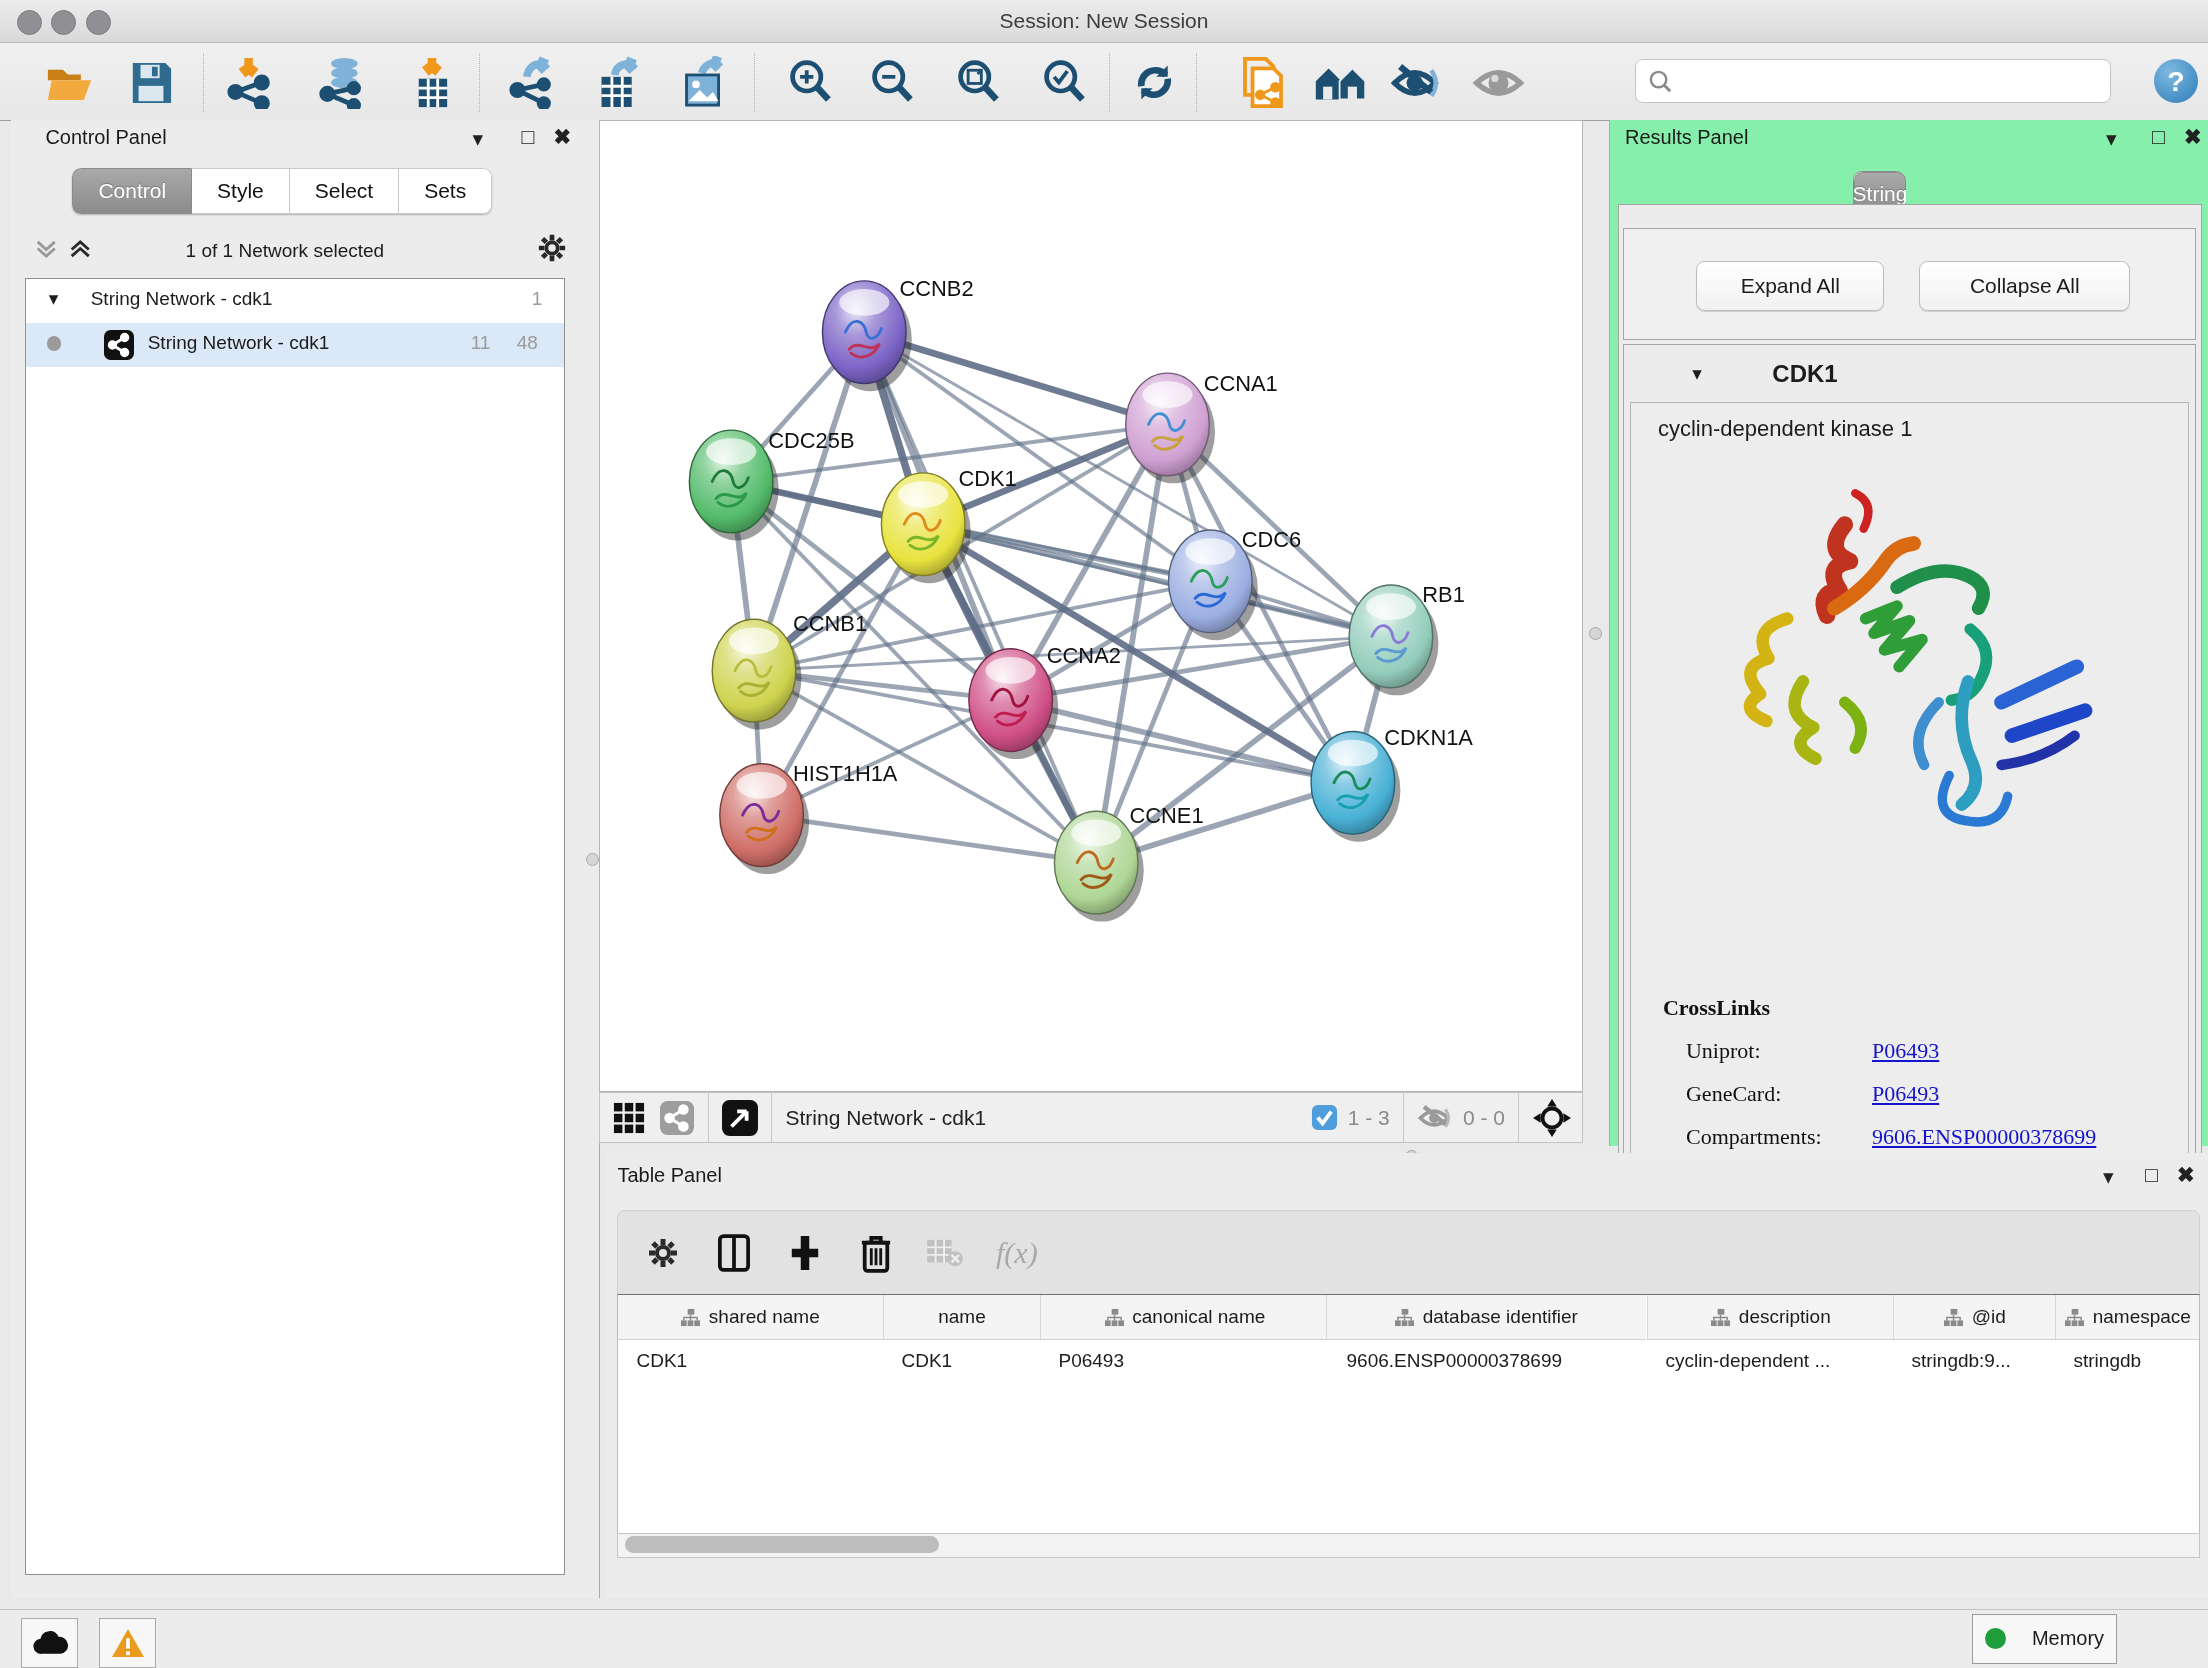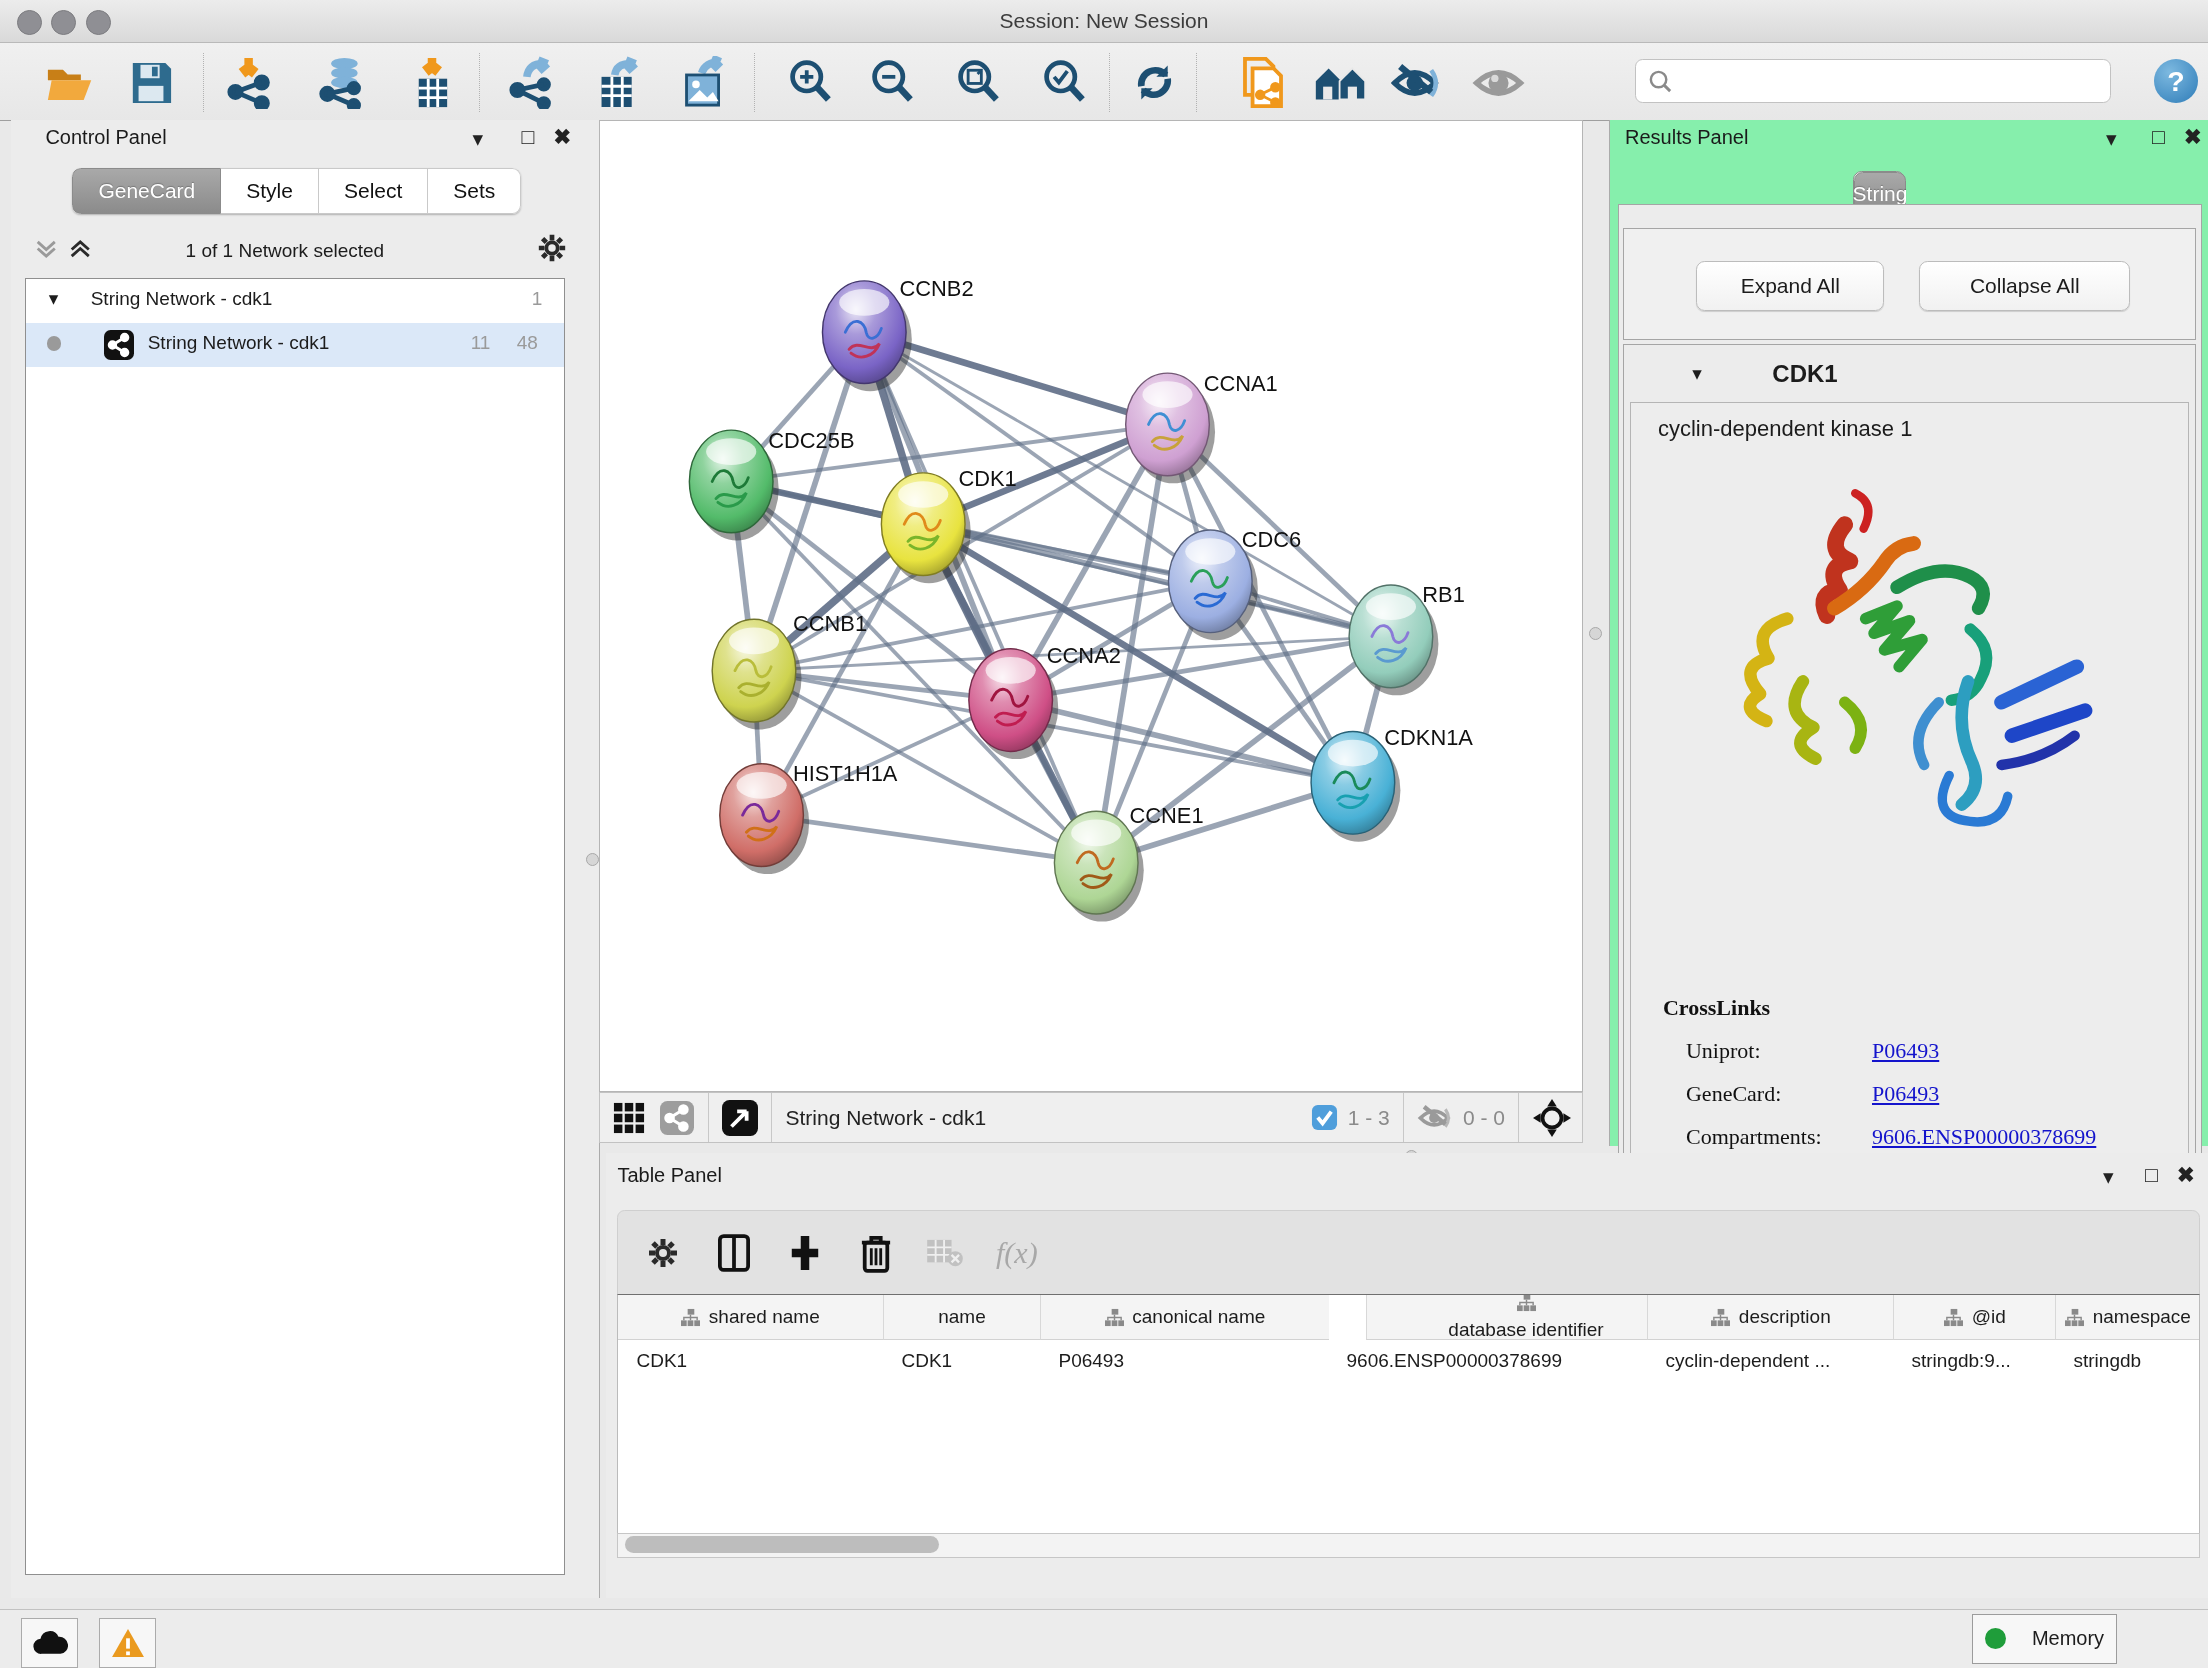--- a/index.html
+++ b/index.html
@@ -257,21 +257,21 @@
         <span>?</span>
       </div>
   </div>
 
   <div id="control-panel" class="abs">
     <div class="abs panel-title" style="left:34px;top:5.7px">Control Panel</div>
     <div class="abs winctl" style="left:461px;top:7.6px">▾</div>
     <div class="abs winctl" style="left:510px;top:5.7px">□</div>
     <div class="abs winctl" style="left:542px;top:5.7px;font-weight:bold">✖</div>
     <div class="abs seg-tabs" style="left:61px;top:48px" id="cp-tabs">
-        <div class="seg sel">GeneCard</div>
+        <div class="seg sel">Control</div>
         <div class="seg">Style</div>
         <div class="seg">Select</div>
         <div class="seg">Sets</div>
       </div>
     <div class="abs" style="left:21px;top:116px">
       <svg width="28.5" height="27" viewBox="0 0 30 28">
           <g fill="none" stroke="#9a9a9a" stroke-width="3">
             <path d="M6 6 l9 8 9 -8"></path>
             <path d="M6 13 l9 8 9 -8"></path>
           </g>
@@ -768,21 +768,21 @@
                   <rect x="8" y="1" width="7" height="6"></rect>
                   <rect x="1" y="13" width="6" height="6"></rect>
                   <rect x="8" y="13" width="6" height="6"></rect>
                   <rect x="15" y="13" width="6" height="6"></rect>
                 </g>
                 <path d="M11 7 v3 M4 13 v-3 h14 v3 M11 10 v3" stroke="#8a8a8a" stroke-width="1.5" fill="none"></path>
               </svg>
             </span>
             <span>canonical name</span>
           </div>
-          <div class="th" style="left: 748px; width: 319px; flex-direction: column;">
+          <div class="th" style="left: 708px; width: 319px;">
             <span>
               <svg width="21" height="19" viewBox="0 0 22 20">
                 <g fill="#8a8a8a">
                   <rect x="8" y="1" width="7" height="6"></rect>
                   <rect x="1" y="13" width="6" height="6"></rect>
                   <rect x="8" y="13" width="6" height="6"></rect>
                   <rect x="15" y="13" width="6" height="6"></rect>
                 </g>
                 <path d="M11 7 v3 M4 13 v-3 h14 v3 M11 10 v3" stroke="#8a8a8a" stroke-width="1.5" fill="none"></path>
               </svg>

